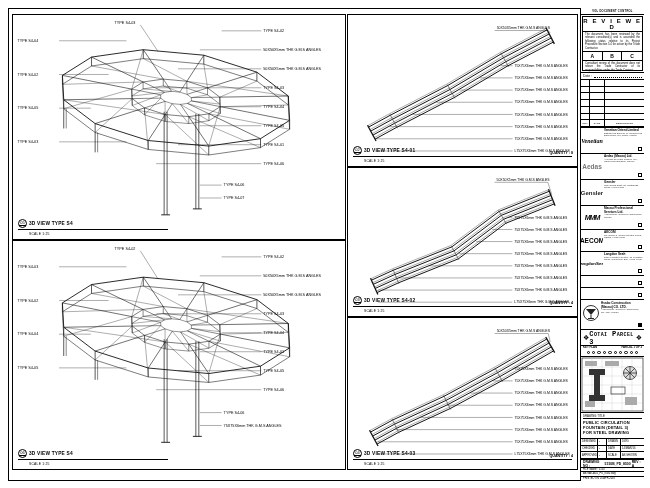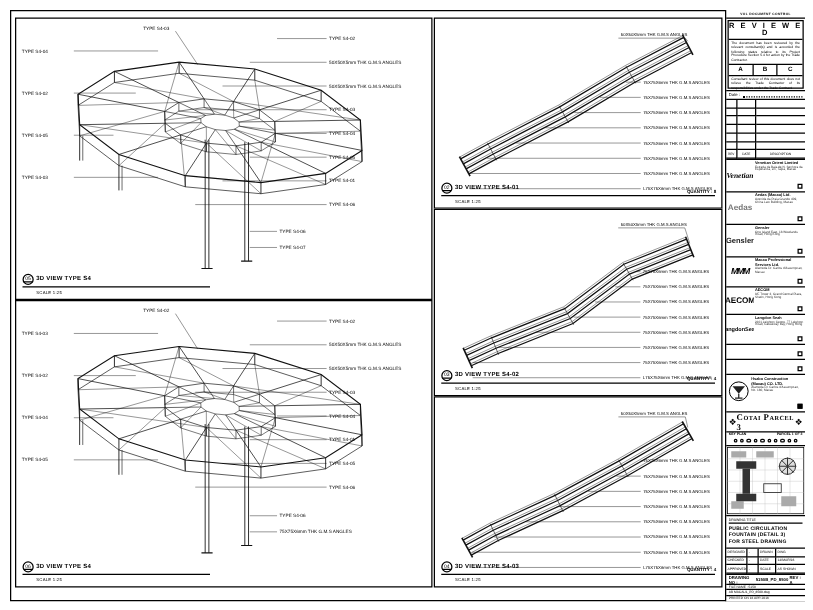--- a/index.html
+++ b/index.html
@@ -59,21 +59,21 @@
   .cbox.fill{background:#000;}
   .l0{font-family:"Liberation Serif",serif;font-style:italic;font-size:6px;}
   .l1{font-size:6.5px;color:#777;font-weight:bold;}
   .l2{font-size:6px;color:#222;}
   .l3{font-size:7px;font-style:italic;letter-spacing:-1px;}
   .l4{font-size:6.5px;}
   .l5{font-size:4.4px;}
   #contractor{height:30px;display:flex;padding:1px;}
   #banner{height:16px;display:flex;align-items:center;justify-content:space-between;
     padding:0 2px;font-family:"Liberation Serif",serif;}
-  #banner .btext{font-variant:small-caps;font-size:7px;font-weight:bold;letter-spacing:.4px;}
+  #banner .btext{font-variant:small-caps;font-size:7px;font-weight:bold;letter-spacing:.4px;font-family:Liberation Mono, monospace;}
   #banner .orn{font-size:7px;}
   #kstrip{height:11px;}
   .kline1{display:flex;justify-content:space-between;font-size:2.8px;font-weight:bold;
     padding:0 2px;line-height:1.4;}
   .kcircles{display:flex;gap:2px;justify-content:center;align-items:center;height:5px;}
   .kcircles i{width:3.4px;height:3.4px;border:0.5px solid #000;border-radius:50%;display:block;}
   #kplan{height:56px;}
   #dtitle{height:26px;padding:1px 2px;}
   .dt-label{font-size:2.8px;border-bottom:0.5px solid #000;margin-bottom:1px;}
   .dt-line{font-size:4px;font-weight:bold;line-height:1.3;letter-spacing:.2px;}

